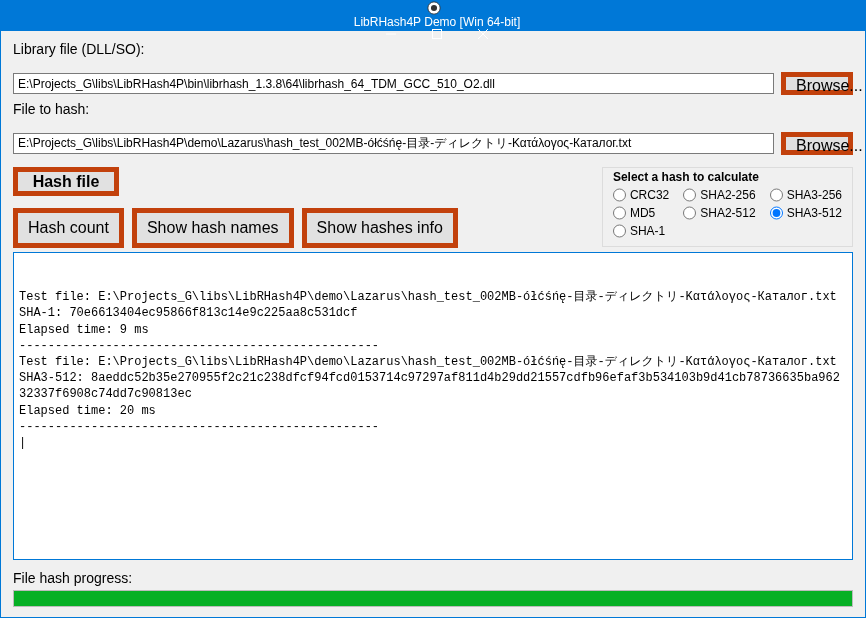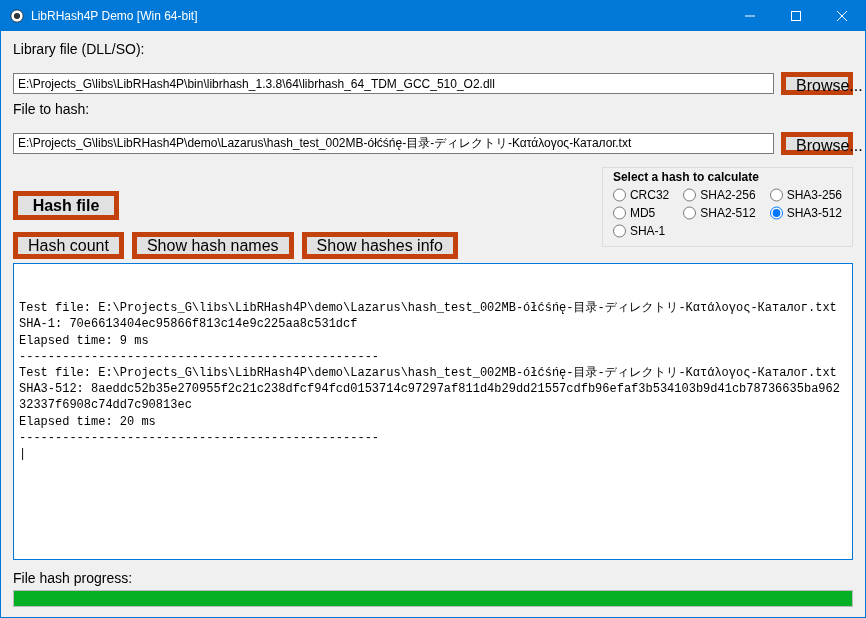--- a/index.html
+++ b/index.html
@@ -1,33 +1,33 @@
 <!DOCTYPE html>
 <html><head>
   <meta charset="utf-8">
   <style>
     * { box-sizing: border-box; margin: 0; padding: 0; }
     body { font-family: "Segoe UI", Tahoma, sans-serif; font-size: 12px; background: #fff; }
     .window { width: 866px; height: 618px; border: 1px solid #0078d7; display: flex; flex-direction: column; background: #f0f0f0; }
-    .titlebar { height: 30px; background: #0078d7; color: #fff; display: flex; align-items: center; padding-left: 8px; }
+    .titlebar { height: 30px; background: #0078d7; color: #fff; display: flex; align-items: center; padding-left: 8px; flex-direction: column; }
     .titlebar-icon { width: 16px; height: 16px; margin-right: 6px; display:flex; align-items:center; justify-content:center;}
     .titlebar-title { flex: 1; font-size: 12px; }
     .titlebar-buttons { display: flex; height: 100%; }
     .titlebar-btn { width: 46px; height: 100%; display: flex; align-items: center; justify-content: center; cursor: default; }
     .content { flex: 1; padding: 8px 12px 10px 12px; display: flex; flex-direction: column; gap: 4px; }
     .lbl { font-size: 14px; color: #000; margin-top: 2px; }
     .row { display: flex; gap: 7px; align-items: center; margin-top: 11px; }
     .path-input { flex: 1; height: 21px; border: 1px solid #7a7a7a; background: #fff; padding: 0 4px; font-size: 12px; font-family: inherit; }
     .btn { height: 23px; background: #e1e1e1; border: 5px solid #c2410c; padding: 0 10px; font-size: 16px; cursor: default; font-family: inherit; }
     .btn-browse { width: 72px; }
     .toolbar-row { display: flex; gap: 8px; align-items: flex-start; margin-top: 8px; }
-    .left-buttons { display: flex; flex-direction: column; gap: 12px; margin-top: 24px; }
+    .left-buttons { display: flex; flex-direction: column; gap: 12px; }
     .btn-hash-file { width: 106px; height: 29px; font-weight: bold; }
     .small-btns { display: flex; gap: 8px; }
-    .small-btns .btn { height: 27px; }
+    .small-btns .btn { height: 40px; }
     .groupbox { border: 1px solid #dcdcdc; padding: 2px 10px 8px 10px; margin-left: auto; width: 222px; position: relative; }
     .groupbox-title { font-weight: bold; font-size: 12px; position:relative; top:0; background:#f0f0f0; display:inline-block; }
     .radio-grid { display: grid; grid-template-columns: auto auto auto; column-gap: 14px; row-gap: 4px; margin-top: 4px; }
     .radio-cell { display: flex; gap: 4px; white-space: nowrap; }
     .radio-cell input { margin: 0; }
     .output { flex: 1; border: 1px solid #0078d7; background: #fff; font-family: "Consolas", "Courier New", monospace; font-size: 12px; padding: 20px 5px; white-space: pre-wrap; word-break: break-all; overflow-y: scroll; line-height: 1.35; position: relative;}
     .progress-lbl { margin-top: 6px; }
     .progress { height: 17px; background: #06b025; border: 1px solid #bcbcbc; }
     ::-webkit-scrollbar { width: 17px; }
     ::-webkit-scrollbar-track { background: #f0f0f0; }

